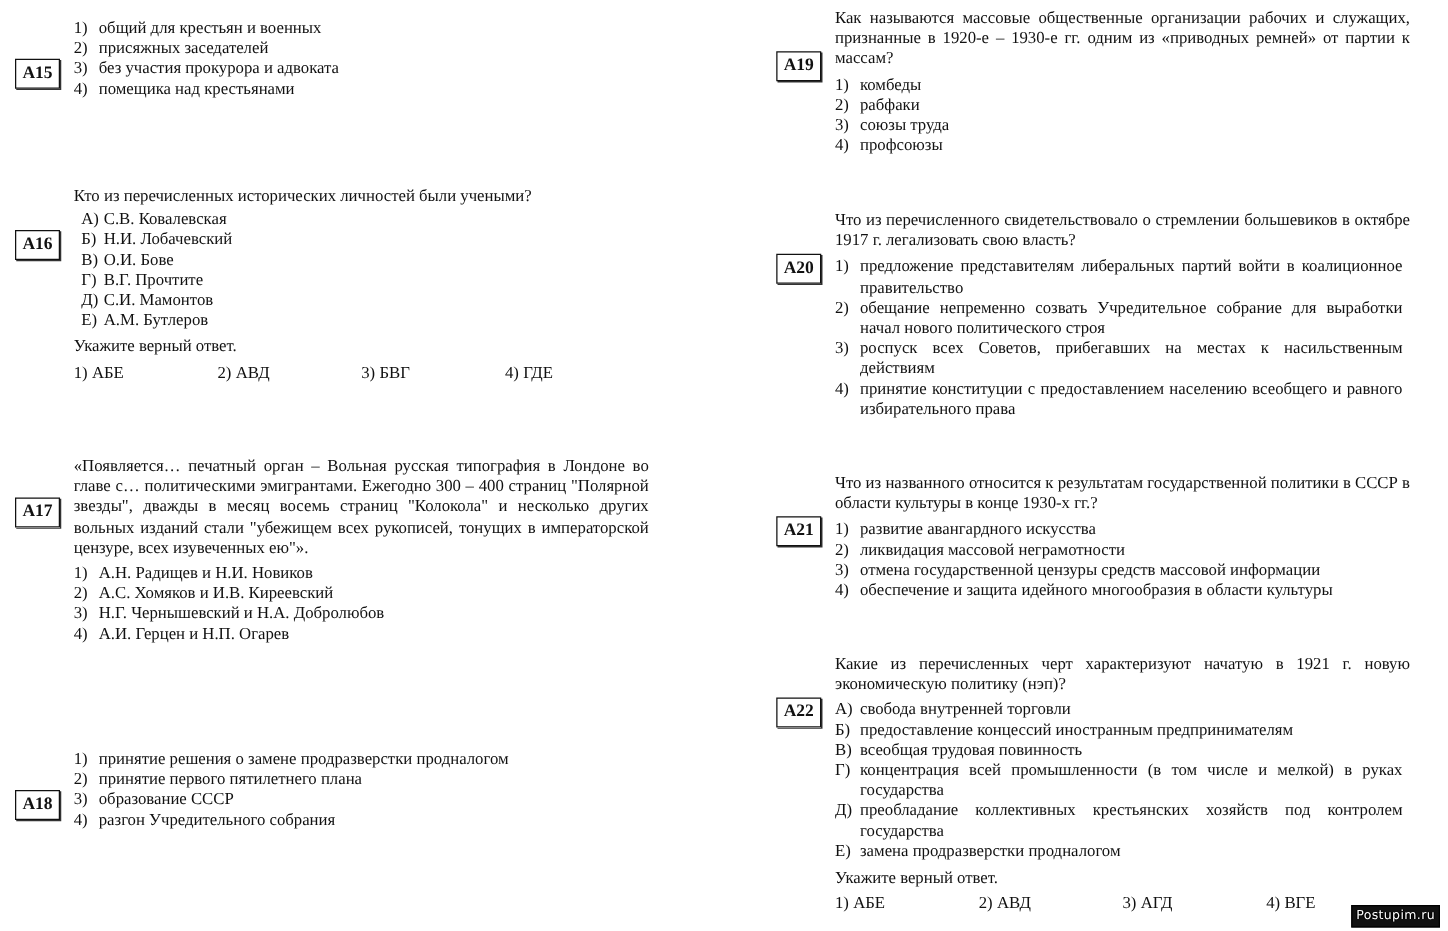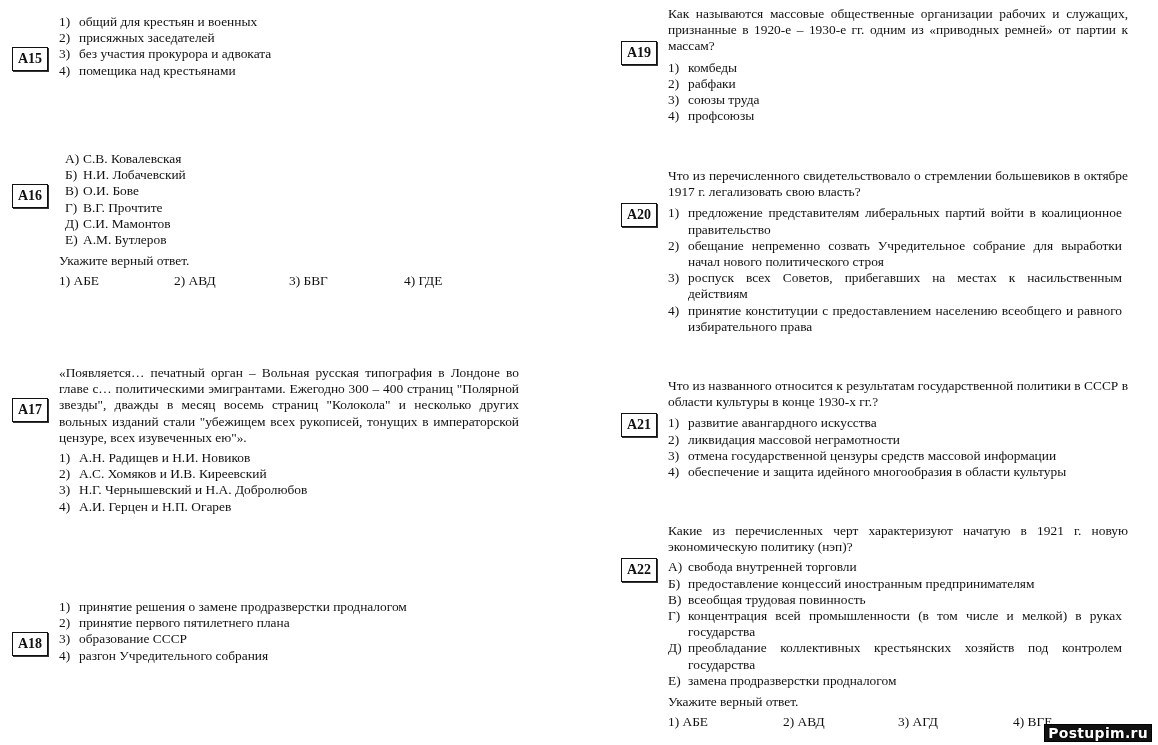--- a/index.html
+++ b/index.html
@@ -11,22 +11,22 @@
   .qbody { position:absolute; left:47px; top:0; }
   .qtext { text-align:justify; margin:0; }
   .opts { margin:4px 0 0 0; padding:0; list-style:none; }
   .opt { display:flex; }
   .opt .n { width:20px; flex:none; }
   .opt .t { flex:1; text-align:justify; }
   .sub .n { width:18px; }
   .note { margin-top:5px; }
   .answers { display:flex; margin-top:4px;align-items:flex-end; }
   .answers span { display:inline-block; width:121px; }
-  .watermark { position:absolute; right:6px; bottom:3px; font-family:"DejaVu Sans", sans-serif; font-weight:bold;
-               font-size:14px; color:#fff; background:#111; padding:0 3px; letter-spacing:0.3px;
+  .watermark { position:absolute; right:6px; bottom:3px; font-family:"DejaVu Sans", sans-serif; font-weight:normal;
+               font-size:10px; color:#fff; background:#111; padding:0 3px; letter-spacing:0.3px;
                text-shadow: -1px 0 #000, 1px 0 #000; border:1px solid #000; }
 </style>
 </head>
 <body>
 
 <div class="q" style="left:12px;top:12px;width:505px;">
   <div class="qnum">A15</div>
   <div class="qbody" style="width:460px;">
     <ul class="opts" style="margin-top:2px;">
       <li class="opt">
@@ -45,20 +45,21 @@
           <span class="n">4)</span>
           <span class="t">помещика над крестьянами</span>
         </li>
     </ul>
   </div>
 </div>
 
 <div class="q" style="left:12px;top:149px;width:505px;">
   <div class="qnum">A16</div>
   <div class="qbody" style="width:460px;">
+    <p class="qtext">Кто из перечисленных исторических личностей были учеными?</p>
     <ul class="opts" style="margin-left:6px;margin-top:2px;">
       <li class="opt sub">
           <span class="n">А)</span>
           <span class="t">С.В. Ковалевская</span>
         </li>
       <li class="opt sub">
           <span class="n">Б)</span>
           <span class="t">Н.И. Лобачевский</span>
         </li>
       <li class="opt sub">

